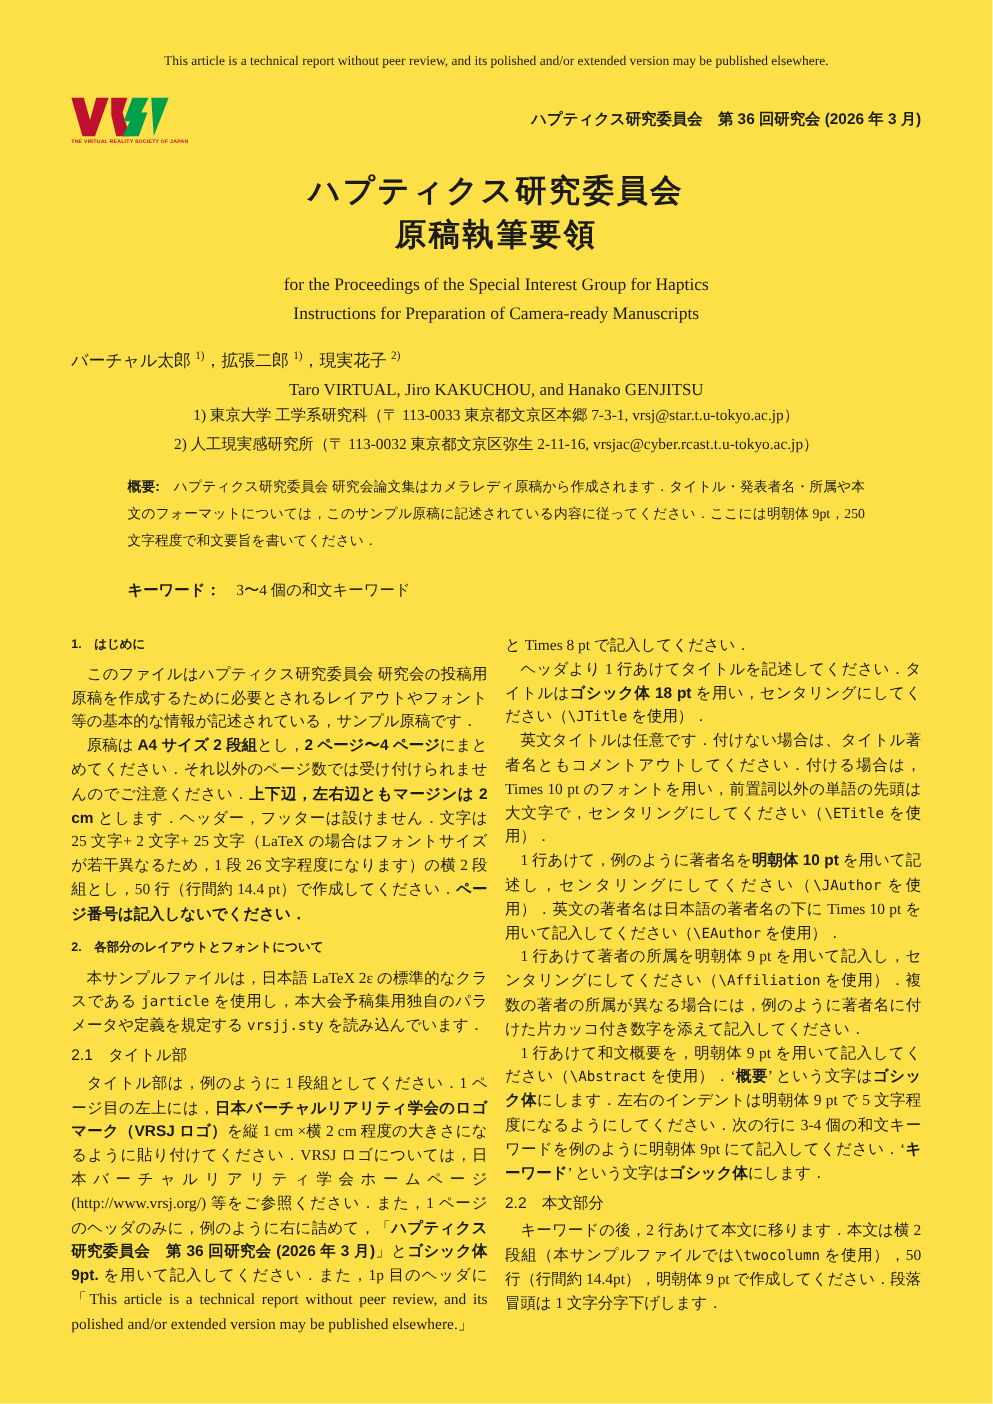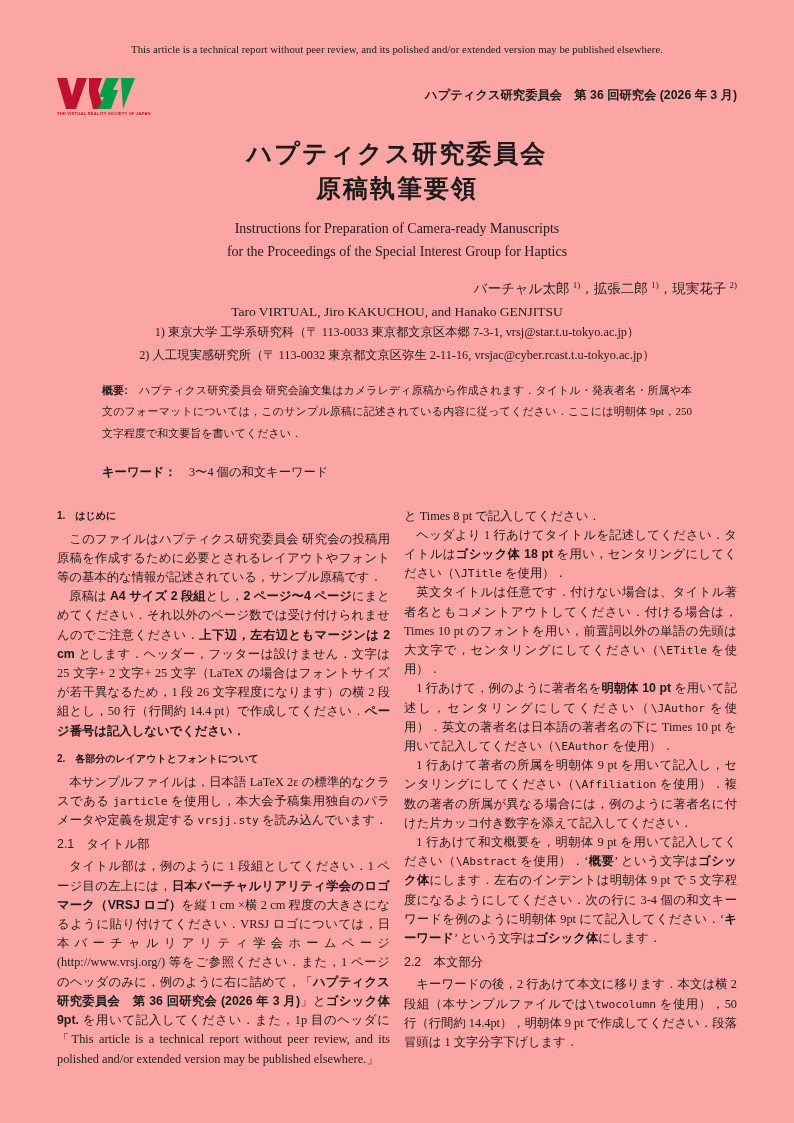--- a/index.html
+++ b/index.html
@@ -1,39 +1,39 @@
 <!DOCTYPE html>
 <html><head>
 <meta charset="utf-8">
 <style>
   html,body{margin:0;padding:0;background:#ffffff;}
   .page{
     position:relative;
     width:794px;height:1123px;box-sizing:border-box;
     padding:42px 57px 0 57px;
-    background:#fca5a5;color:#1b1b1b;
+    background:#fde047;color:#1b1b1b;
     font-family:"Liberation Serif","DejaVu Serif",serif;
     overflow:hidden;
   }
   .notice{font-size:10.8px;line-height:14px;text-align:center;}
   .logo-row{margin-top:22px;display:flex;justify-content:space-between;align-items:flex-start;height:50px;}
   .logo{width:95px;}
   .logo svg{display:block;width:88px;height:33px;}
   .logo-caption{
     font-family:"Liberation Sans","DejaVu Sans",sans-serif;font-weight:bold;
     color:#c01030;font-size:9px;line-height:10px;white-space:nowrap;
     transform:scale(0.46);transform-origin:left top;width:220%;letter-spacing:.4px;
   }
   .meeting{margin-top:9px;font-family:"Liberation Sans","DejaVu Sans",sans-serif;
     font-weight:bold;font-size:12.3px;line-height:16px;}
   .title-jp{margin:8px 0 0;text-align:center;
     font-family:"Liberation Sans","DejaVu Sans",sans-serif;
     font-weight:bold;font-size:25px;line-height:35px;letter-spacing:2px;}
   .title-en{margin-top:11px;text-align:center;font-size:14px;line-height:23px;}
-  .authors-jp{margin-top:17px;text-align:right;font-size:13.5px;line-height:18px;}
+  .authors-jp{margin-top:17px;text-align:left;font-size:13.5px;line-height:18px;}
   .authors-jp sup,.run-sup{font-size:9px;line-height:0;}
   .authors-en{margin-top:5px;text-align:center;font-size:13.5px;line-height:18px;}
   .affils{text-align:center;font-size:12.3px;line-height:23px;}
   .abstract{margin:13px 45px 0 45px;font-size:11px;line-height:21.4px;text-align:justify;}
   .keywords{margin:18px 45px 0 45px;font-size:12.3px;line-height:21.4px;}
   .columns{margin-top:23px;display:flex;gap:14px;}
   .col{flex:1;min-width:0;font-size:12.35px;line-height:19.2px;text-align:justify;}
   .blk-p{text-indent:1em;}
   .blk-pn{text-indent:0;}
   .blk-h1{font-family:"Liberation Sans","DejaVu Sans",sans-serif;font-weight:bold;
@@ -64,22 +64,22 @@
     </div>
     <div class="meeting">ハプティクス研究委員会　第 36 回研究会 (2026 年 3 月)</div>
   </div>
 
   <div class="title-jp">
     <div>ハプティクス研究委員会</div>
     <div>原稿執筆要領</div>
   </div>
 
   <div class="title-en">
+    <div>for the Proceedings of the Special Interest Group for Haptics</div>
     <div>Instructions for Preparation of Camera-ready Manuscripts</div>
-    <div>for the Proceedings of the Special Interest Group for Haptics</div>
   </div>
 
   <div class="authors-jp"><span class="run-n">バーチャル太郎 </span><sup class="run-sup">1)</sup><span class="run-n">，拡張二郎 </span><sup class="run-sup">1)</sup><span class="run-n">，現実花子 </span><sup class="run-sup">2)</sup></div>
   <div class="authors-en">Taro VIRTUAL, Jiro KAKUCHOU, and Hanako GENJITSU</div>
 
   <div class="affils">
     <div>1) 東京大学 工学系研究科（〒 113-0033 東京都文京区本郷 7-3-1, vrsj@star.t.u-tokyo.ac.jp）</div>
     <div>2) 人工現実感研究所（〒 113-0032 東京都文京区弥生 2-11-16, vrsjac@cyber.rcast.t.u-tokyo.ac.jp）</div>
   </div>
 

